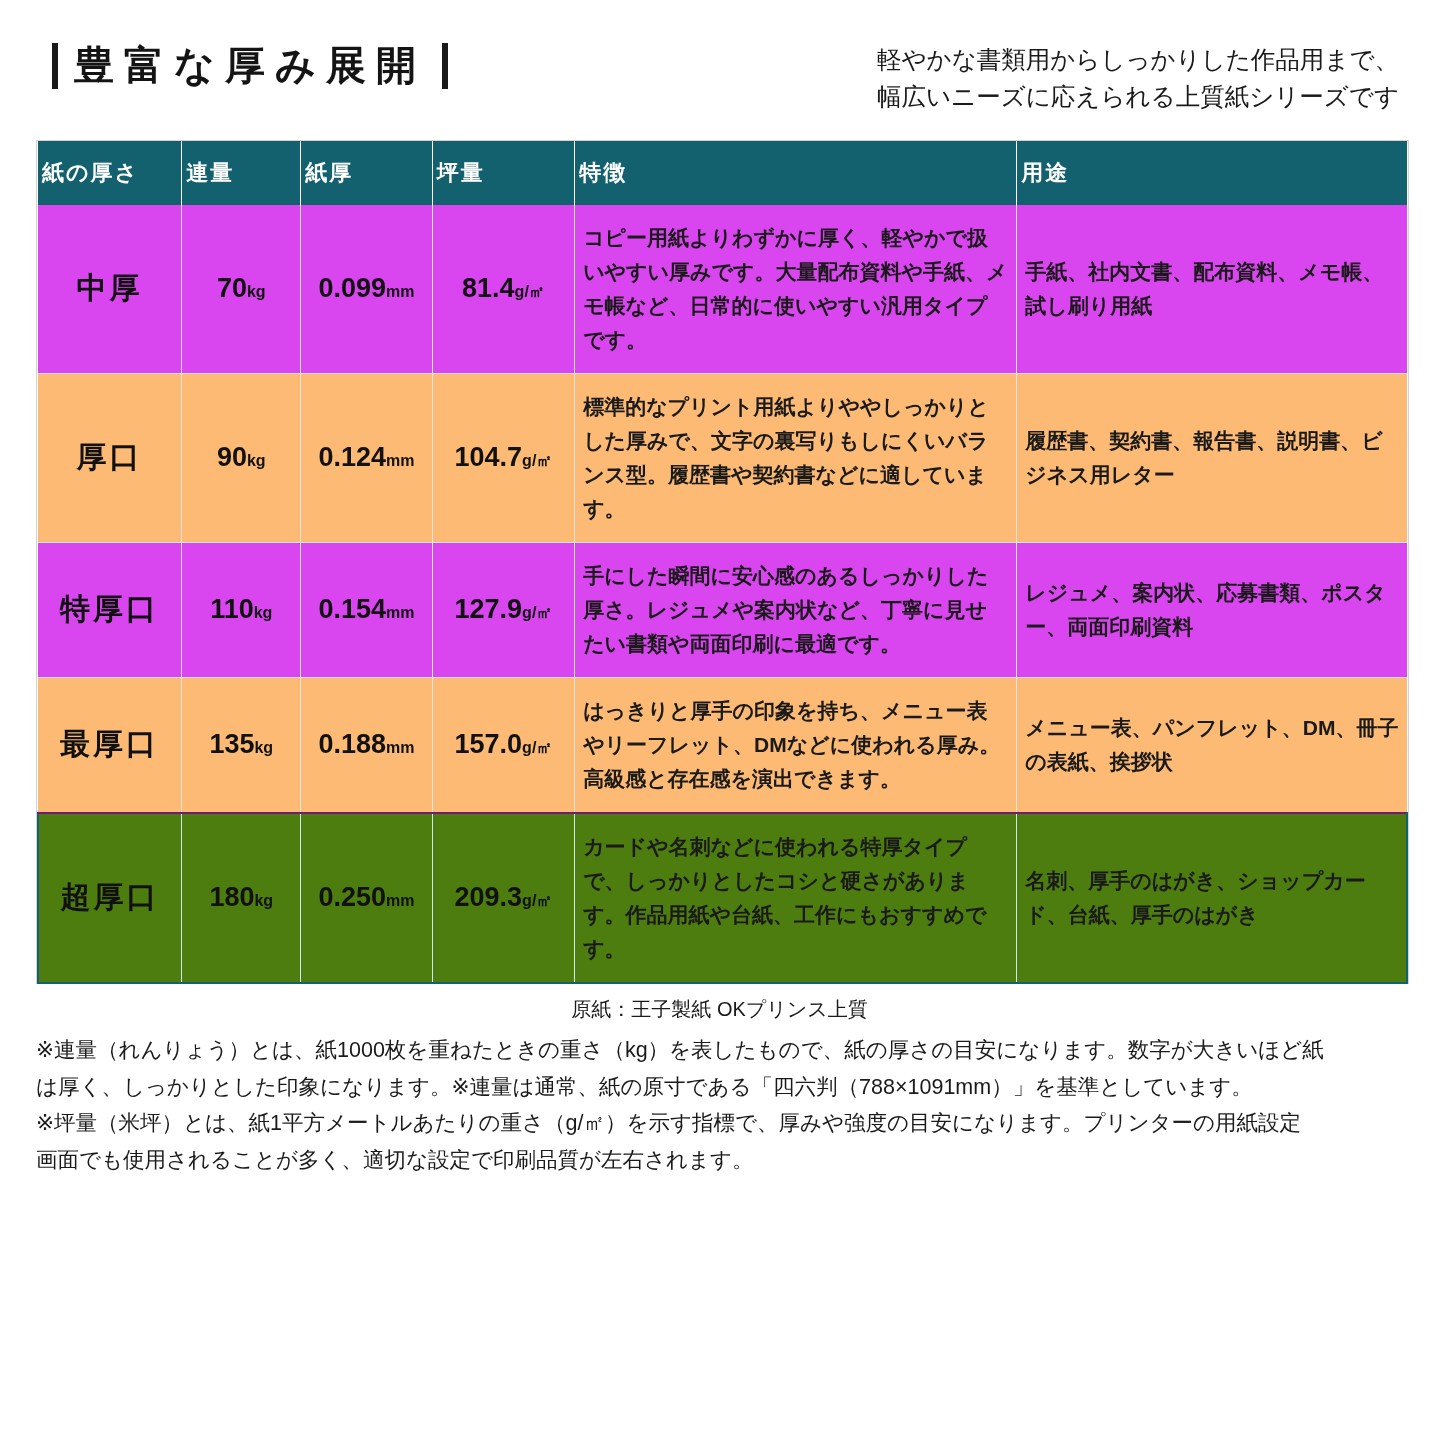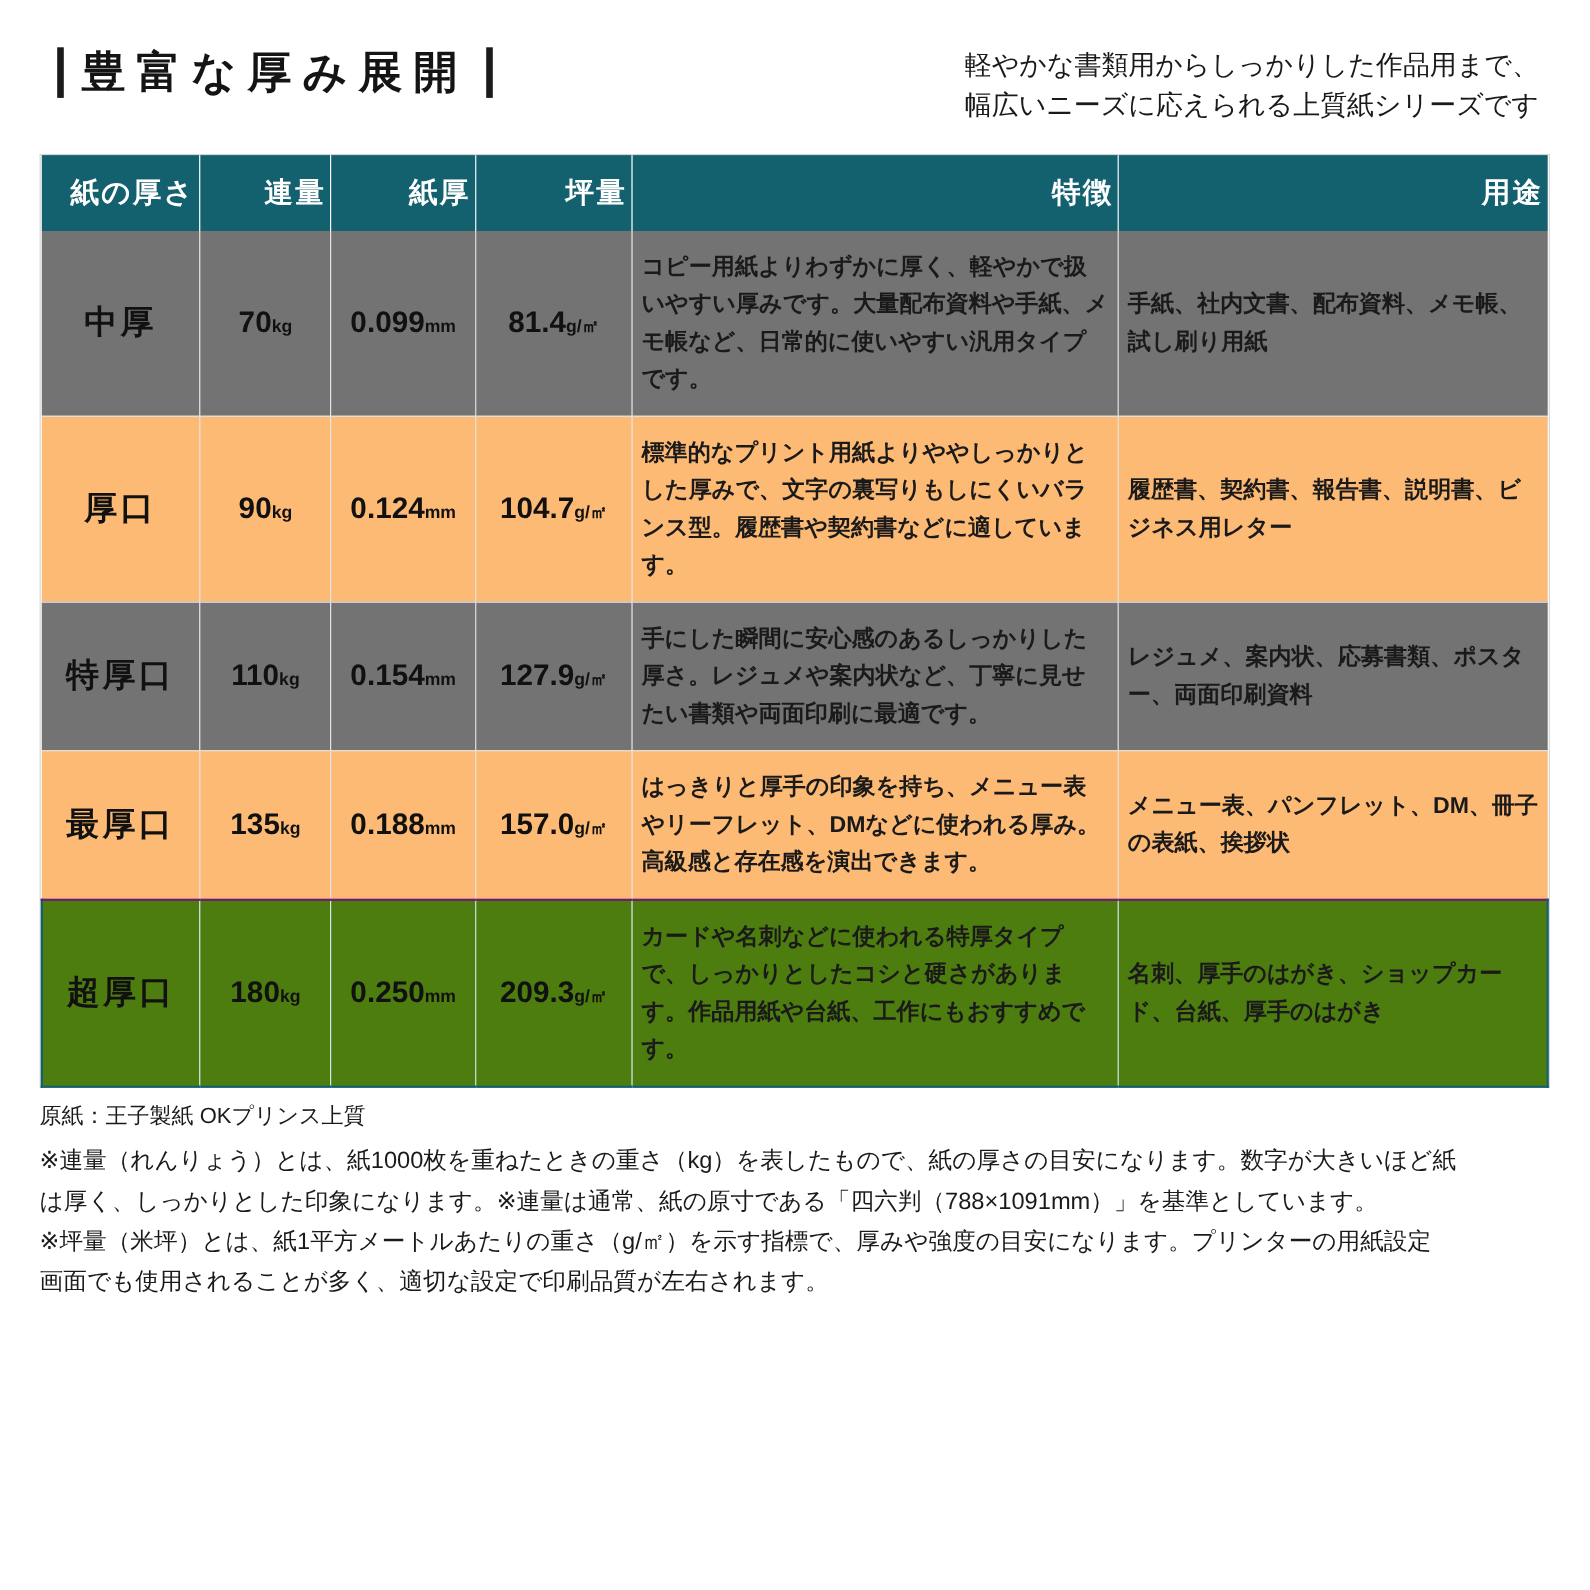--- a/index.html
+++ b/index.html
@@ -64,34 +64,34 @@
     border-bottom: none;
   }
   table.spec {
     border-collapse: collapse;
     width: 100%;
     table-layout: fixed;
   }
   table.spec th {
     background: #13606f;
     color: #ffffff;
-    font-size: 26px;
+    font-size: 22px;
     font-weight: bold;
     letter-spacing: 2px;
     padding: 17px 4px;
     border-right: 1px solid #ffffff;
-    text-align: right;
+    text-align: left;
   }
   table.spec th:last-child { border-right: none; }
 
   table.spec td {
     border-right: 1px solid #e3e3e3;
     border-bottom: 1px solid #e3e3e3;
     vertical-align: middle;
-    background: #737373;
+    background: #d946ef;
     padding: 16px 8px;
   }
   table.spec td:last-child { border-right: none; }
 
   tr.row-alt td { background: #fdba74; }
 
   .c-name {
     text-align: center;
     font-size: 30px;
     font-weight: bold;
@@ -132,21 +132,21 @@
     background: #4d7c0f;
     border-right-color: #cfe9ef;
     border-bottom: 2px solid #13606f;
     border-top: 2px solid #701a75;
   }
   tr.row-highlight td:first-child { border-left: 2px solid #13606f; }
   tr.row-highlight td:last-child { border-right: 2px solid #13606f; }
 
   
   .source {
-    text-align: left;
+    text-align: center;
     font-size: 20px;
     color: #1a1a1a;
     margin-top: 12px;
     padding-right: 6px;
   }
   .notes {
     margin-top: 10px;
     font-size: 21.5px;
     line-height: 1.62;
     color: #1a1a1a;

